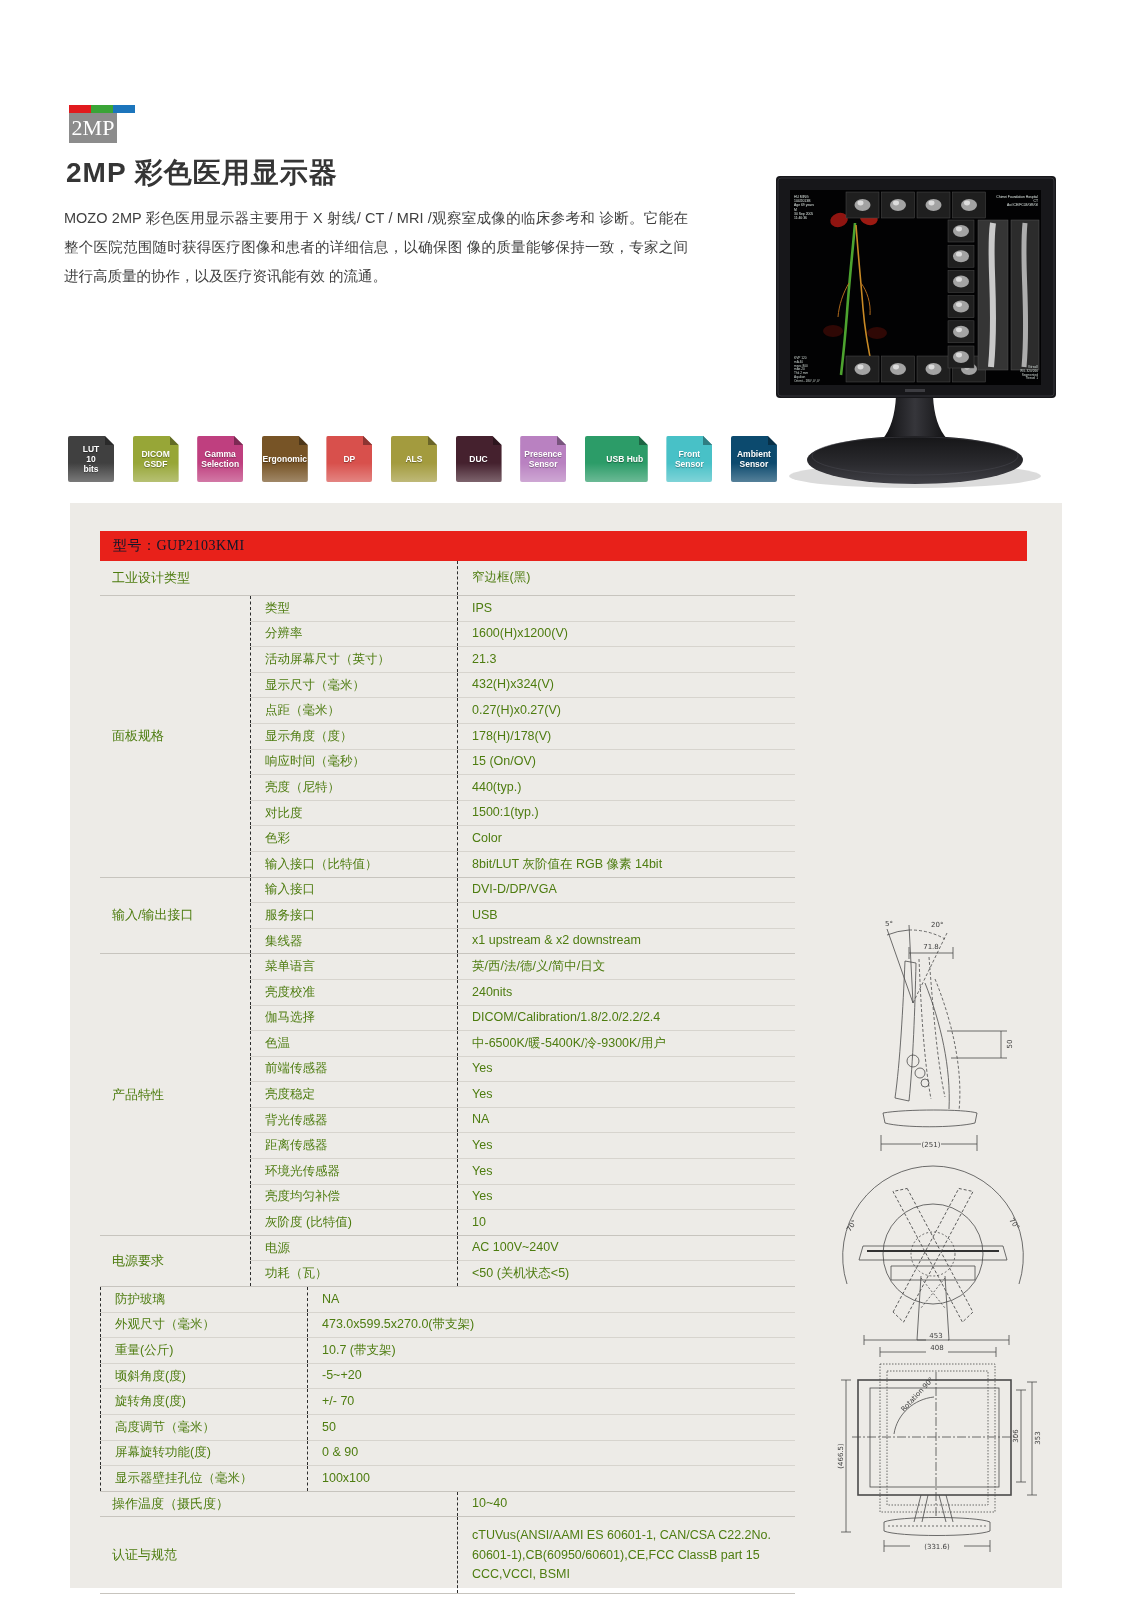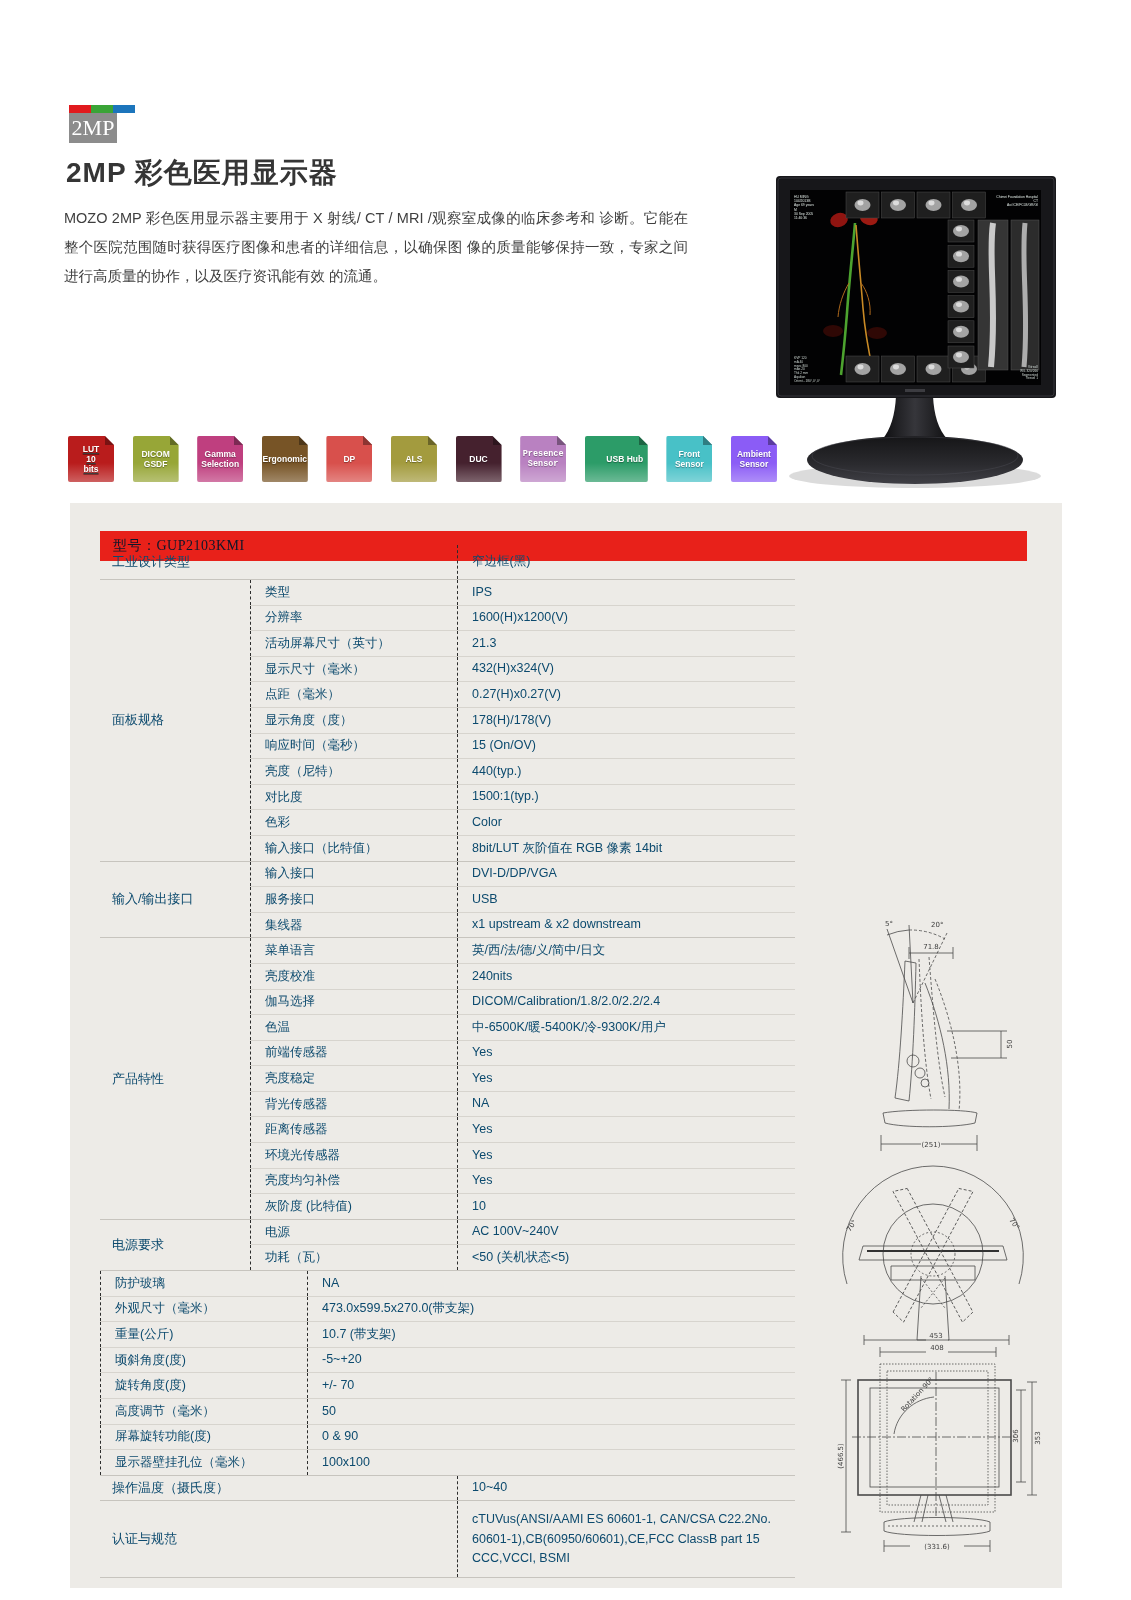--- a/index.html
+++ b/index.html
@@ -28,21 +28,21 @@
          background:linear-gradient(to bottom,rgba(255,255,255,0),rgba(255,255,255,.30));}
   .badge-text{position:relative;z-index:1;color:#fff;font-weight:bold;font-size:8.5px;
          line-height:1.18;text-align:center;text-shadow:0 1px 1px rgba(0,0,0,.35);}
 
   
   .panel{position:absolute;left:70px;top:455px;width:992px;height:1085px;background:#edebe7;}
   .model-bar{position:absolute;left:30px;top:28px;width:927px;height:30px;background:#e8211a;
          color:#0f172a;font-family:"Liberation Serif","DejaVu Serif",serif;font-size:14px;
          line-height:30px;padding-left:13px;box-sizing:border-box;letter-spacing:.5px;}
 
-  .spec-table{position:absolute;left:30px;top:42px;width:695px;font-size:12.5px;color:#0c4a6e;
+  .spec-table{position:absolute;left:30px;top:58px;width:695px;font-size:12.5px;color:#4d7c0f;
          border-bottom:1px solid #c7c4be;}
   .section{display:flex;}
   .section + .section{border-top:1px solid #c7c4be;}
   .cat{width:150px;box-sizing:border-box;display:flex;align-items:center;padding-left:12px;font-size:13px;}
   .cat.wide{width:357px;}
   .rows{flex:1;display:flex;flex-direction:column;}
   .srow{display:flex;height:24.6px;}
   .srow + .srow{border-top:1px solid #d7d4ce;}
   .srow.tall{height:auto;min-height:76px;}
   .srow.first{height:34px;}
@@ -166,21 +166,21 @@
       </g>
 
       <text id="pt-info" x="49" y="35" font-size="3.4" fill="#dfe8e4"><tspan x="49" dy="0">HU MING</tspan><tspan x="49" dy="4.2">104/2013B</tspan><tspan x="49" dy="4.2">Age 69 years</tspan><tspan x="49" dy="4.2">M</tspan><tspan x="49" dy="4.2">30 Sep 2005</tspan><tspan x="49" dy="4.2">11:46:36</tspan></text>
       <text id="hosp-info" x="293" y="35" font-size="3.4" fill="#dfe8e4" text-anchor="end"><tspan x="293" dy="0">Chimei Foundation Hospital</tspan><tspan x="293" dy="4.2">CT</tspan><tspan x="293" dy="4.2">Axi ICE/FC03/GR/GI</tspan></text>
       <text id="scan-params" x="49" y="196" font-size="3.2" fill="#cfd8d4"><tspan x="49" dy="0">KVP 120</tspan><tspan x="49" dy="3.8">mA 40</tspan><tspan x="49" dy="3.8">msec 800</tspan><tspan x="49" dy="3.8">mAs 20</tspan><tspan x="49" dy="3.8">Thk 2 mm</tspan><tspan x="49" dy="3.8">Aquilion</tspan><tspan x="49" dy="3.8">Orient - 180°,0°,0°</tspan></text>
       <text id="render-info" x="293" y="205" font-size="3.2" fill="#cfd8d4" text-anchor="end"><tspan x="293" dy="0">VitreaII</tspan><tspan x="293" dy="3.8">W/L 320/266</tspan><tspan x="293" dy="3.8">Segmented</tspan><tspan x="293" dy="3.8">Vessel 1</tspan></text>
     </svg>
   </div>
 
   <div class="badges" id="badges">
-      <div class="badge" style="background: #b91c1c; text-decoration: underline;">
+      <div class="badge" style="background: #404040;">
         <div class="badge-text">
           <div>LUT</div>
           <div>10</div>
           <div>bits</div>
         </div>
       </div>
       <div class="badge" style="background: rgb(151, 166, 55);">
         <div class="badge-text">
           <div>DICOM</div>
           <div>GSDF</div>
@@ -205,38 +205,38 @@
       <div class="badge" style="background: rgb(163, 155, 62);">
         <div class="badge-text">
           <div>ALS</div>
         </div>
       </div>
       <div class="badge" style="background: rgb(69, 33, 46);">
         <div class="badge-text">
           <div>DUC</div>
         </div>
       </div>
-      <div class="badge" style="background: rgb(185, 129, 193); font-family: Liberation Mono, monospace;">
+      <div class="badge" style="background: rgb(185, 129, 193);">
         <div class="badge-text">
           <div>Presence</div>
           <div>Sensor</div>
         </div>
       </div>
       <div class="badge" style="background: rgb(44, 156, 104); padding-left: 17px;">
         <div class="badge-text">
           <div>USB Hub</div>
         </div>
       </div>
       <div class="badge" style="background: rgb(72, 193, 199);">
         <div class="badge-text">
           <div>Front</div>
           <div>Sensor</div>
         </div>
       </div>
-      <div class="badge" style="background: #8b5cf6;">
+      <div class="badge" style="background: #0c4a6e;">
         <div class="badge-text">
           <div>Ambient</div>
           <div>Sensor</div>
         </div>
       </div>
     </div>
 
   <div class="panel">
     <div class="model-bar">型号：GUP2103KMI</div>
     <div class="spec-table" id="spec-table">

